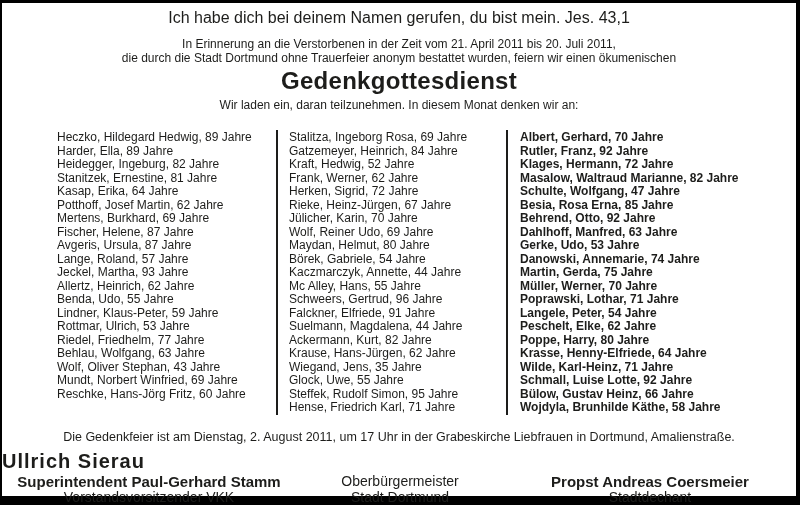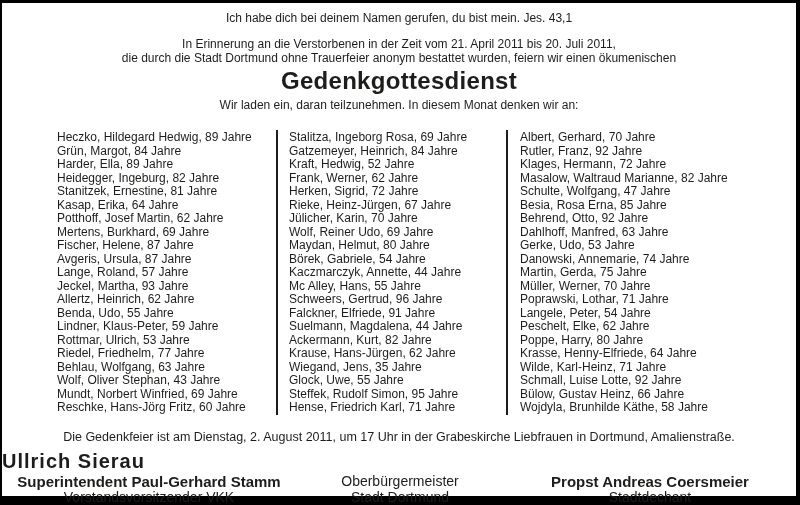--- a/index.html
+++ b/index.html
@@ -15,21 +15,21 @@
     width: 800px; height: 505px;
     border-top: 3px solid #000;
     border-left: 2px solid #000;
     border-right: 4px solid #000;
     border-bottom: 9px solid #000;
     background: #ffffff;
   }
   .scripture {
     text-align: center;
     margin-top: 8px;
-    font-size: 12px;
+    font-size: 16px;
     line-height: 14px;
   }
   .intro {
     text-align: center;
     margin-top: 12px;
     font-size: 12px;
     line-height: 14px;
   }
   .main-title {
     text-align: center;
@@ -49,21 +49,21 @@
     display: flex;
     align-items: stretch;
     margin-top: 18px;
     height: 285px;
     font-size: 12px;
     line-height: 13.5px;
   }
   .names .col { padding-top: 1px; }
   .col-1 { width: 274px; padding-left: 55px; }
   .col-2 { width: 228px; padding-left: 11px; }
-  .col-3 { flex: 1; padding-left: 12px; }
+  .col-3 { flex: 1; padding-left: 12px; font-weight: bold; }
   .vline { width: 2px; background: #1d1d1b; }
   .name-row { white-space: nowrap; }
   .event-info {
     text-align: center;
     margin-top: 15px;
     font-size: 12.5px;
     line-height: 15px;
   }
   .mayor-name {
     text-align: left;
@@ -105,21 +105,20 @@
     <div>die durch die Stadt Dortmund ohne Trauerfeier anonym bestattet wurden, feiern wir einen ökumenischen</div>
   </div>
 
   <div class="main-title">Gedenkgottesdienst</div>
 
   <div class="invitation">Wir laden ein, daran teilzunehmen.  In diesem Monat denken wir an:</div>
 
   <div class="names">
     <div class="col col-1">
         <div class="name-row">Heczko, Hildegard Hedwig, 89 Jahre</div>
-        <div class="name-row">Grün, Margot, 84 Jahre</div>
         <div class="name-row">Harder, Ella, 89 Jahre</div>
         <div class="name-row">Heidegger, Ingeburg, 82 Jahre</div>
         <div class="name-row">Stanitzek, Ernestine, 81 Jahre</div>
         <div class="name-row">Kasap, Erika, 64 Jahre</div>
         <div class="name-row">Potthoff, Josef Martin, 62 Jahre</div>
         <div class="name-row">Mertens, Burkhard, 69 Jahre</div>
         <div class="name-row">Fischer, Helene, 87 Jahre</div>
         <div class="name-row">Avgeris, Ursula, 87 Jahre</div>
         <div class="name-row">Lange, Roland, 57 Jahre</div>
         <div class="name-row">Jeckel, Martha, 93 Jahre</div>

